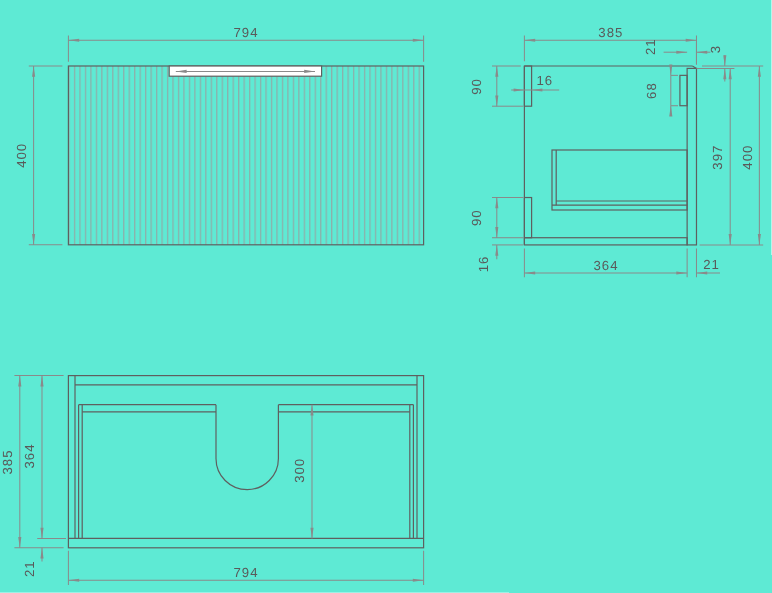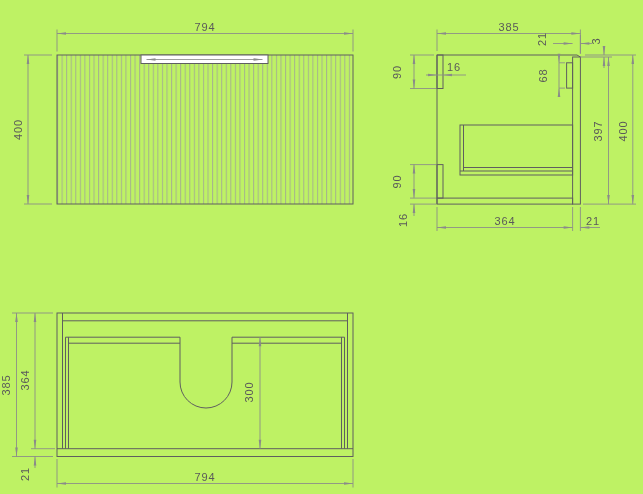--- a/index.html
+++ b/index.html
@@ -1,16 +1,16 @@
 <!DOCTYPE html>
 <html><head>
 <meta charset="utf-8">
 <style>
   html,body{margin:0;padding:0;background:#ffffff;}
-  .stage{width:643px;height:494px;background:#bef264;position:relative;overflow:hidden;}
+  .stage{width:643px;height:494px;background:#5eead4;position:relative;overflow:hidden;}
   svg{display:block;}
   .obj{stroke:#5f5f5f;stroke-width:1;fill:none;}
   .objw{stroke:#5f5f5f;stroke-width:1;fill:#ffffff;}
   .dim{stroke:#8a8a8a;stroke-width:0.85;fill:none;}
   text{font-family:"Liberation Sans","DejaVu Sans",sans-serif;font-size:11px;fill:#5a5a5a;letter-spacing:0.8px;}
 </style>
 </head>
 <body>
 
 <div class="stage">

